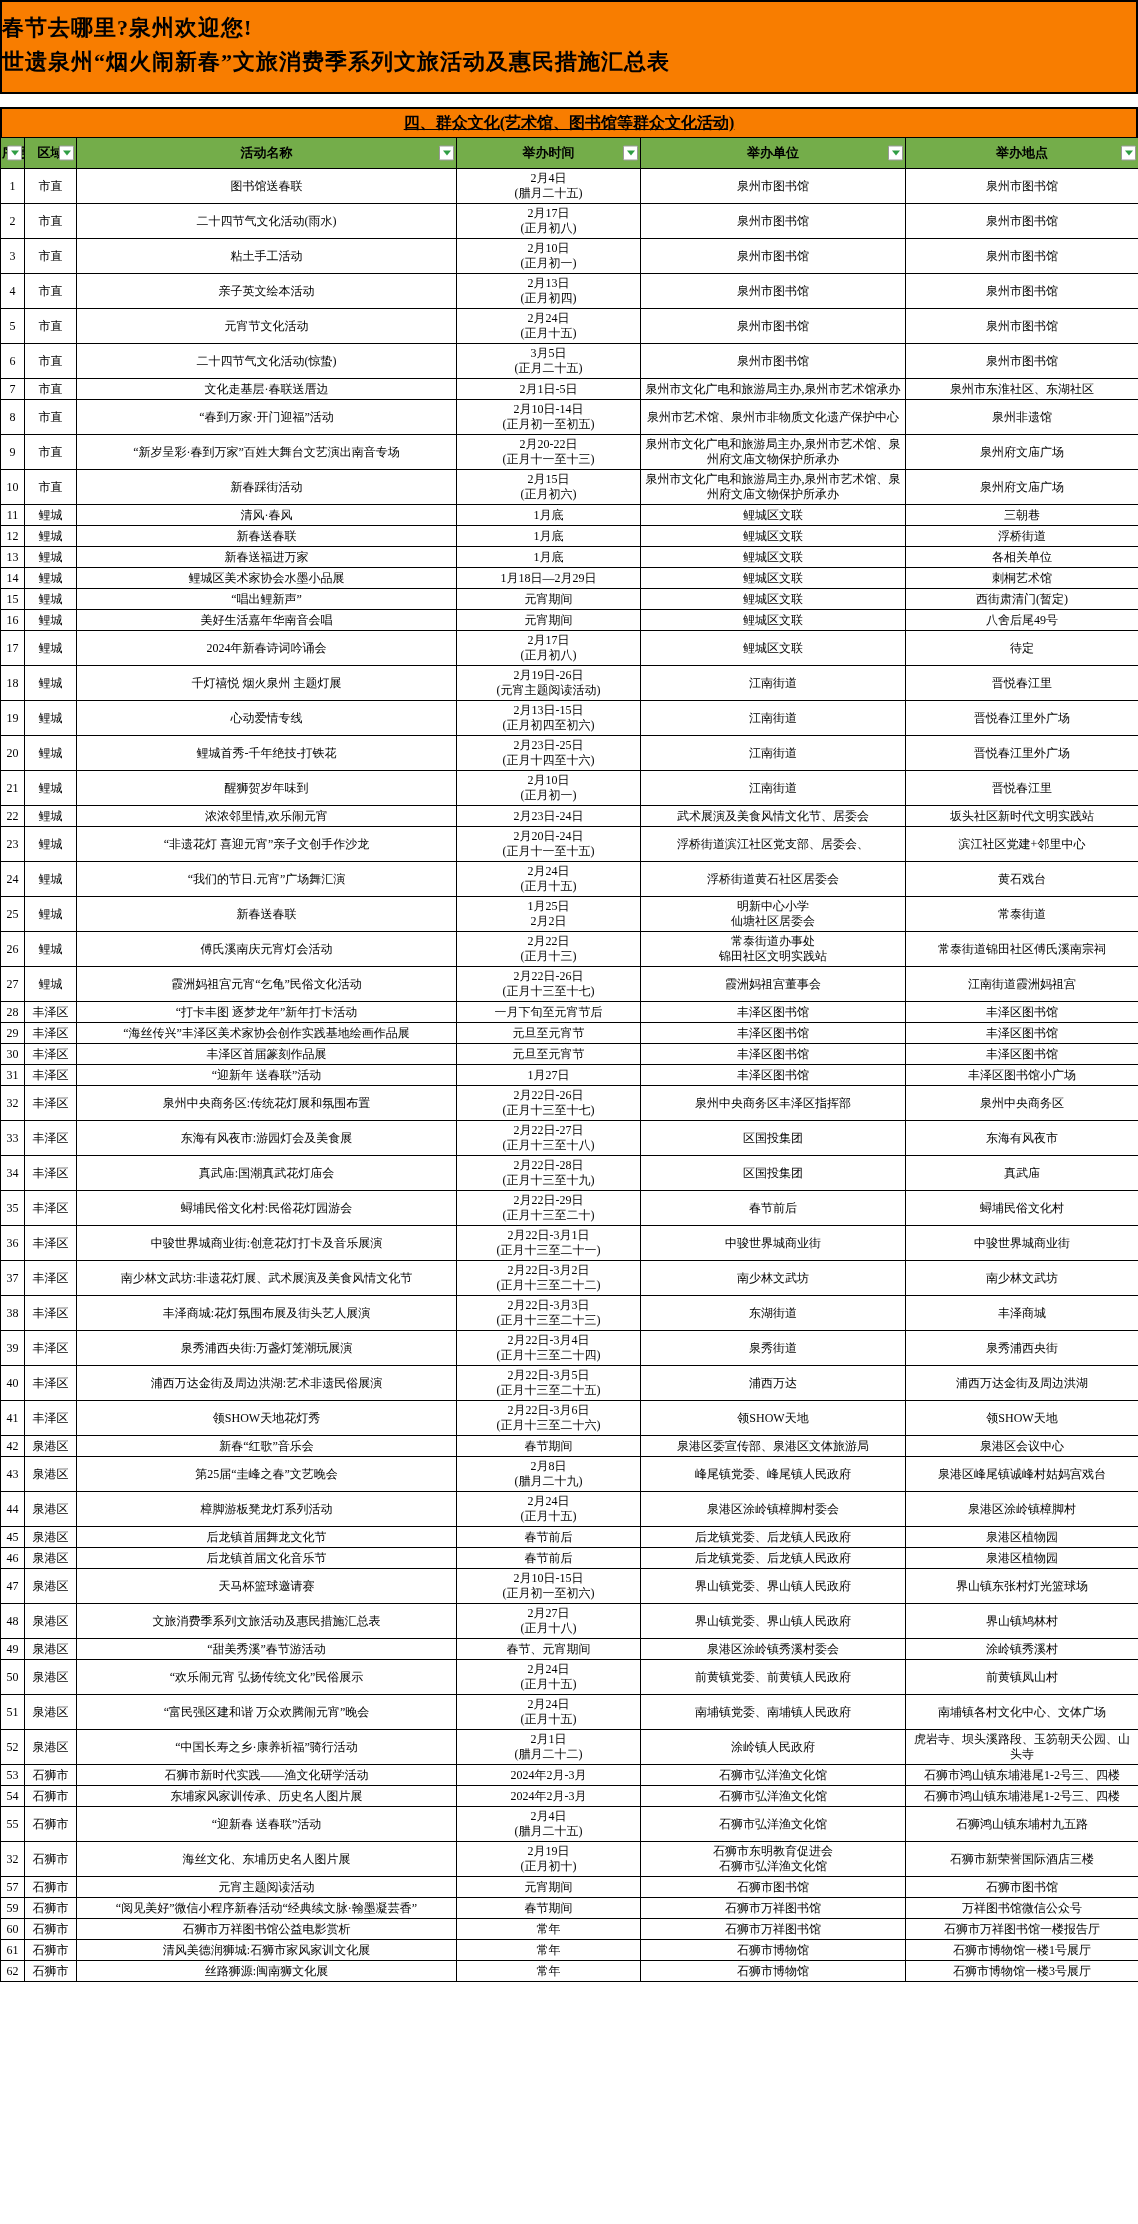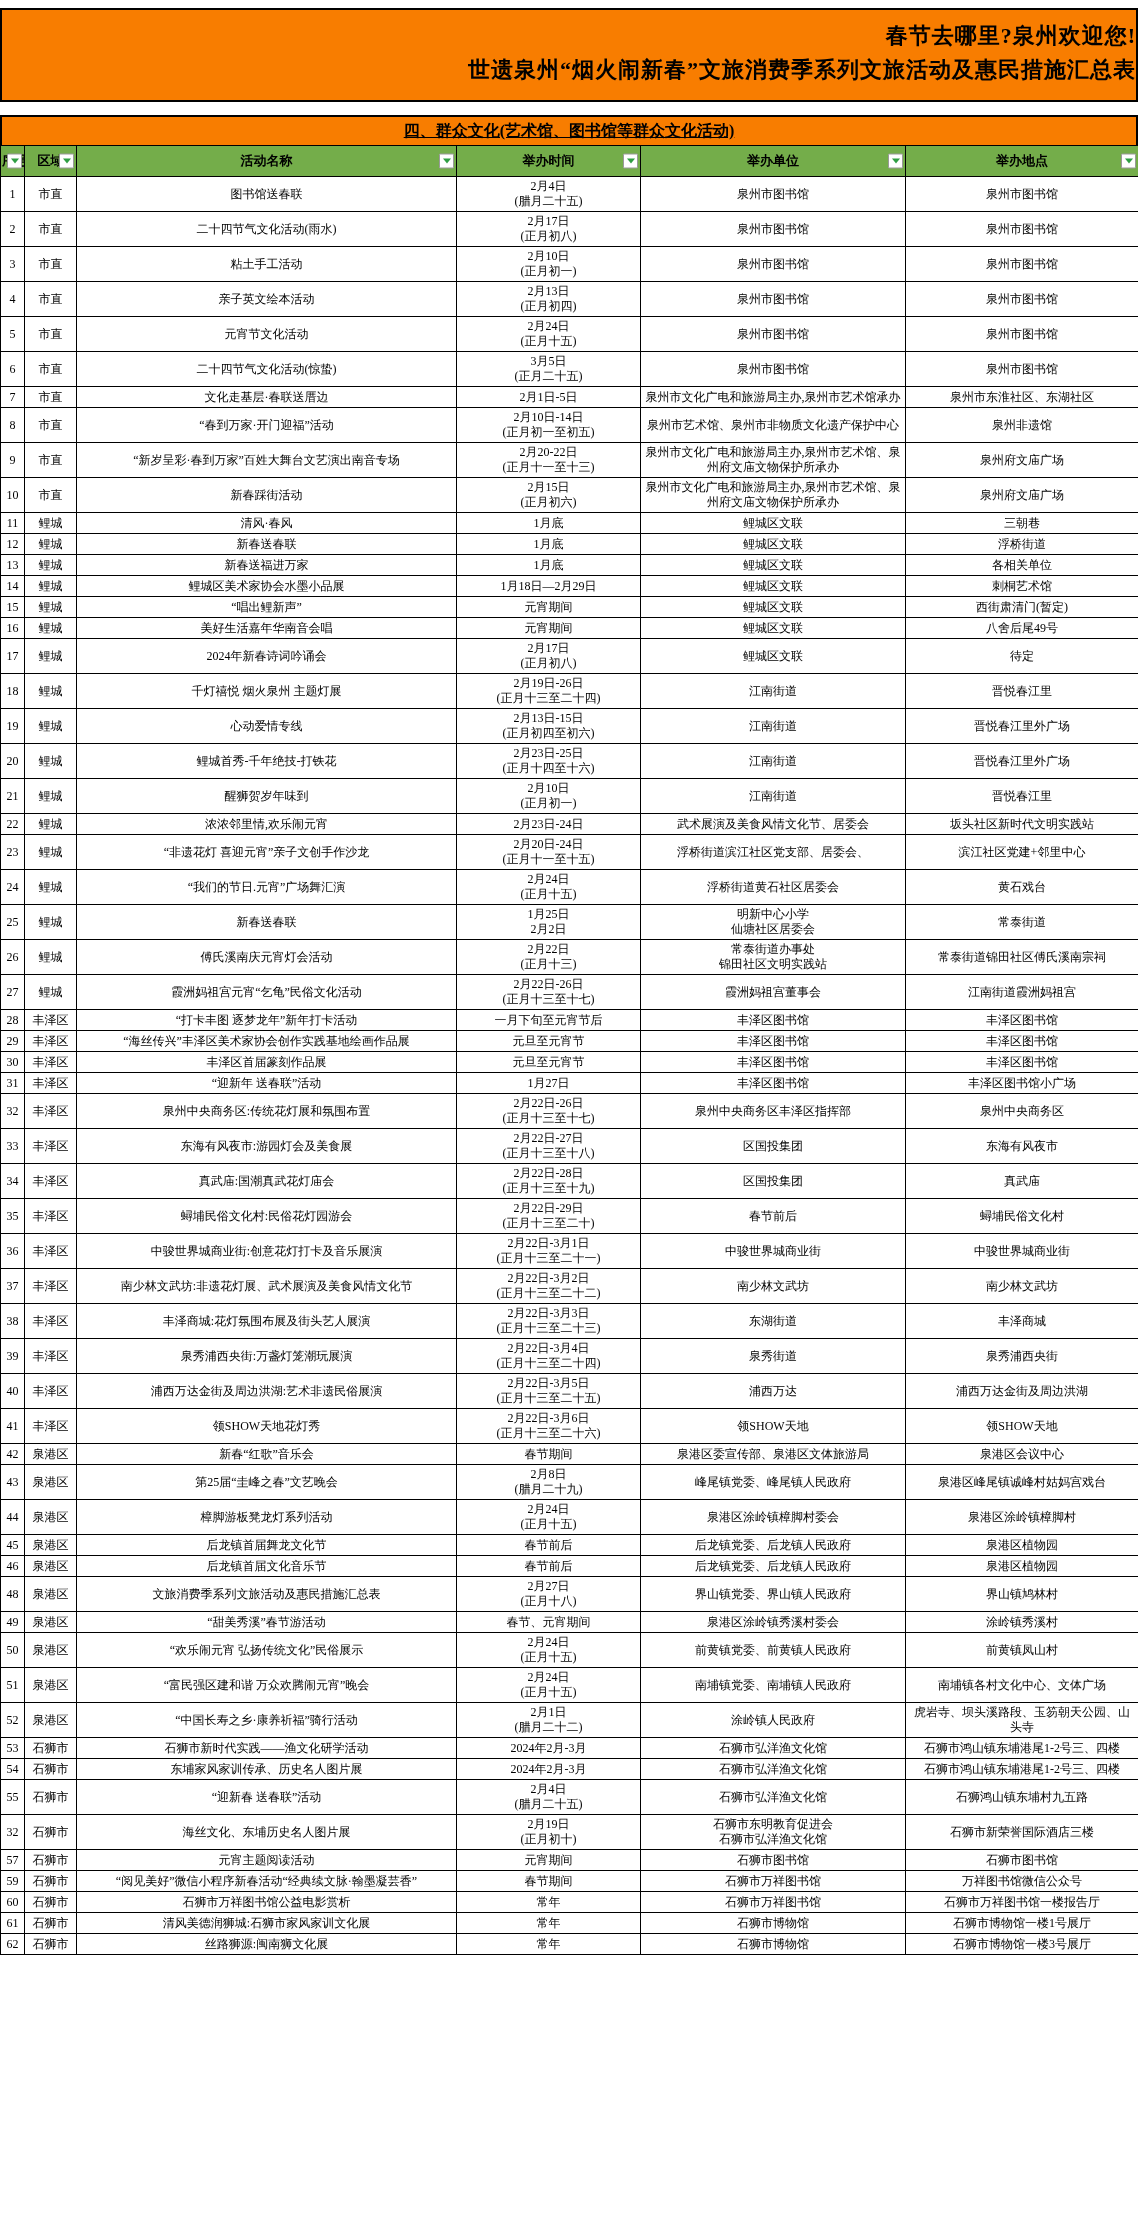--- a/index.html
+++ b/index.html
@@ -1,20 +1,20 @@
 <!DOCTYPE html>
 <html><head>
 <meta charset="utf-8">
 <style>
   html,body{margin:0;padding:0;background:#fff;}
   body{font-family:"Liberation Serif","DejaVu Serif",serif;color:#000;width:1138px;}
   .sheet{width:1138px;}
 
   
-  .title-block{background:#F87D00;border:2px solid #000;text-align:right;padding:9px 0 13px 0;margin-top:8px;}
+  .title-block{background:#F87D00;border:2px solid #000;text-align:left;padding:9px 0 13px 0;}
   .title-line{font-size:22px;font-weight:bold;line-height:34px;letter-spacing:1px;}
 
   .white-gap{height:13px;background:#fff;}
 
   
   .section-bar{background:#F87D00;border:2px solid #000;border-bottom:none;text-align:center;
                font-size:16px;font-weight:bold;padding:4px 0;line-height:20px;text-decoration:underline;}
 
   
   table{border-collapse:collapse;table-layout:fixed;width:1138px;}
@@ -239,21 +239,21 @@
     <td>2月17日
 (正月初八)</td>
     <td>鲤城区文联</td>
     <td>待定</td>
   </tr>
         <tr>
     <td class="serial">18</td>
     <td>鲤城</td>
     <td>千灯禧悦 烟火泉州 主题灯展</td>
     <td>2月19日-26日
-(正月十三至二十四)</td>
+(元宵主题阅读活动)</td>
     <td>江南街道</td>
     <td>晋悦春江里</td>
   </tr>
         <tr>
     <td class="serial">19</td>
     <td>鲤城</td>
     <td>心动爱情专线</td>
     <td>2月13日-15日
 (正月初四至初六)</td>
     <td>江南街道</td>
@@ -490,20 +490,29 @@
   </tr>
         <tr>
     <td class="serial">46</td>
     <td>泉港区</td>
     <td>后龙镇首届文化音乐节</td>
     <td>春节前后</td>
     <td>后龙镇党委、后龙镇人民政府</td>
     <td>泉港区植物园</td>
   </tr>
         <tr>
+    <td class="serial">47</td>
+    <td>泉港区</td>
+    <td>天马杯篮球邀请赛</td>
+    <td>2月10日-15日
+(正月初一至初六)</td>
+    <td>界山镇党委、界山镇人民政府</td>
+    <td>界山镇东张村灯光篮球场</td>
+  </tr>
+        <tr>
     <td class="serial">48</td>
     <td>泉港区</td>
     <td>文旅消费季系列文旅活动及惠民措施汇总表</td>
     <td>2月27日
 (正月十八)</td>
     <td>界山镇党委、界山镇人民政府</td>
     <td>界山镇鸠林村</td>
   </tr>
         <tr>
     <td class="serial">49</td>

